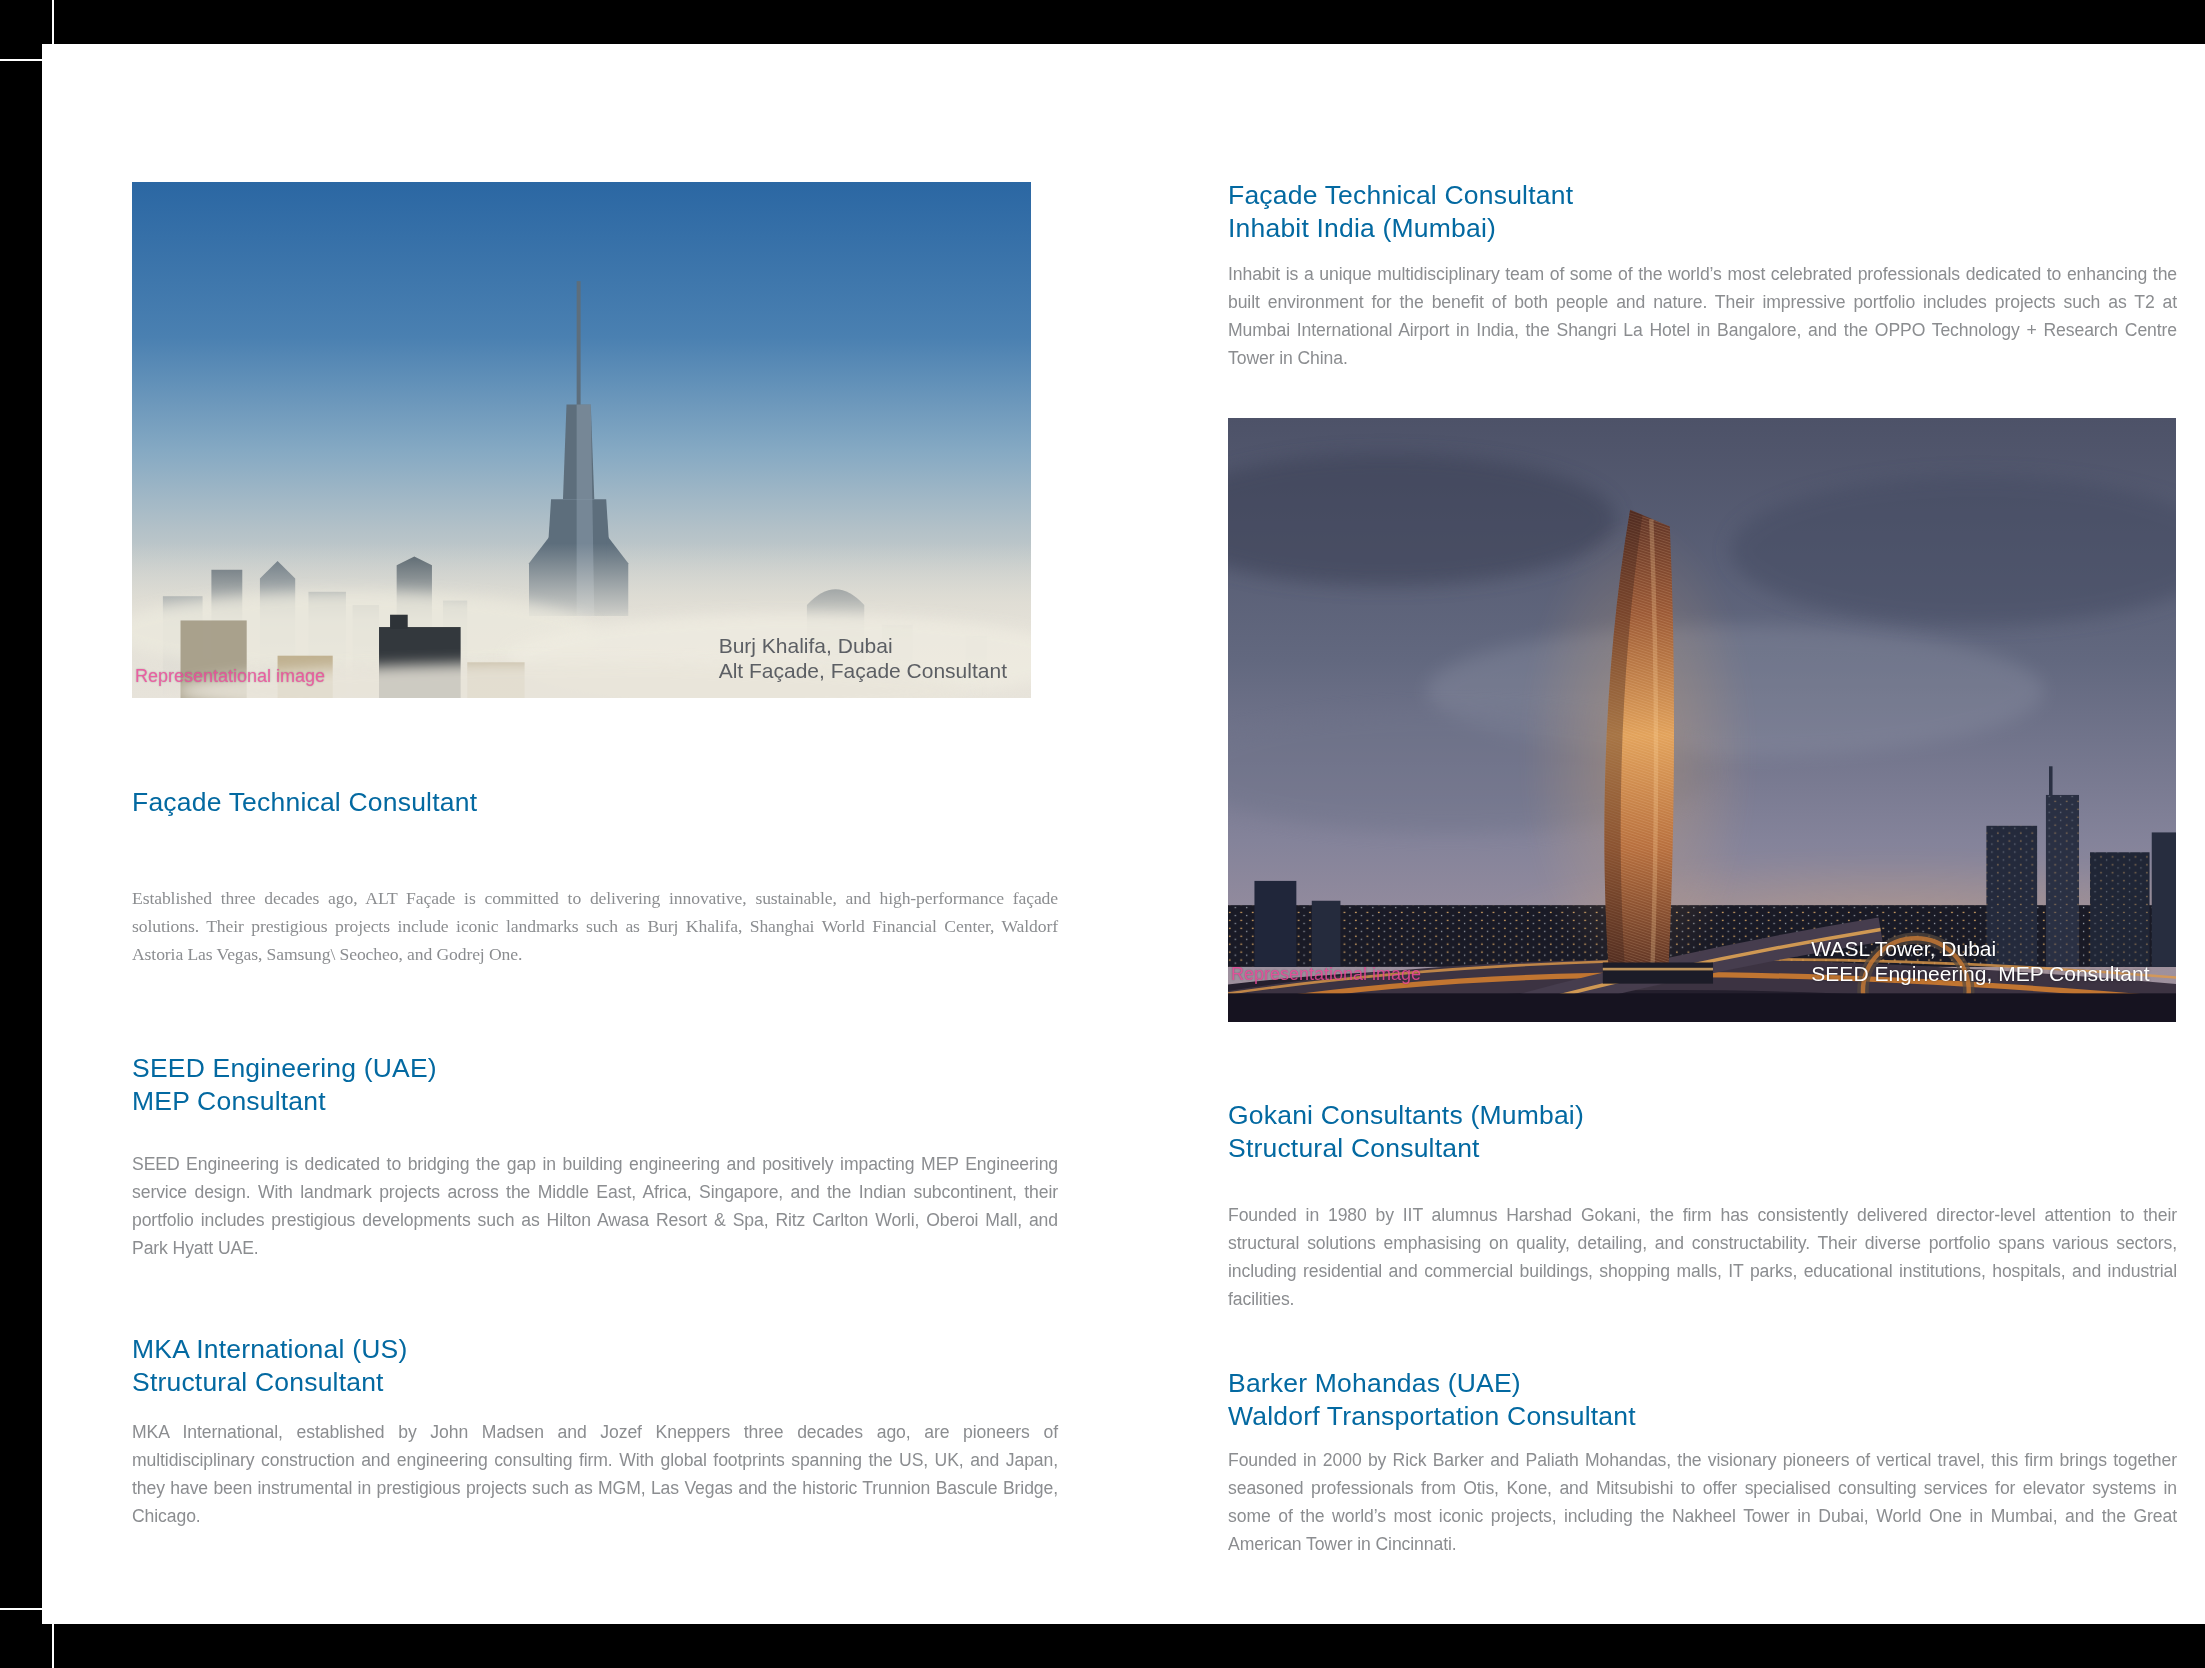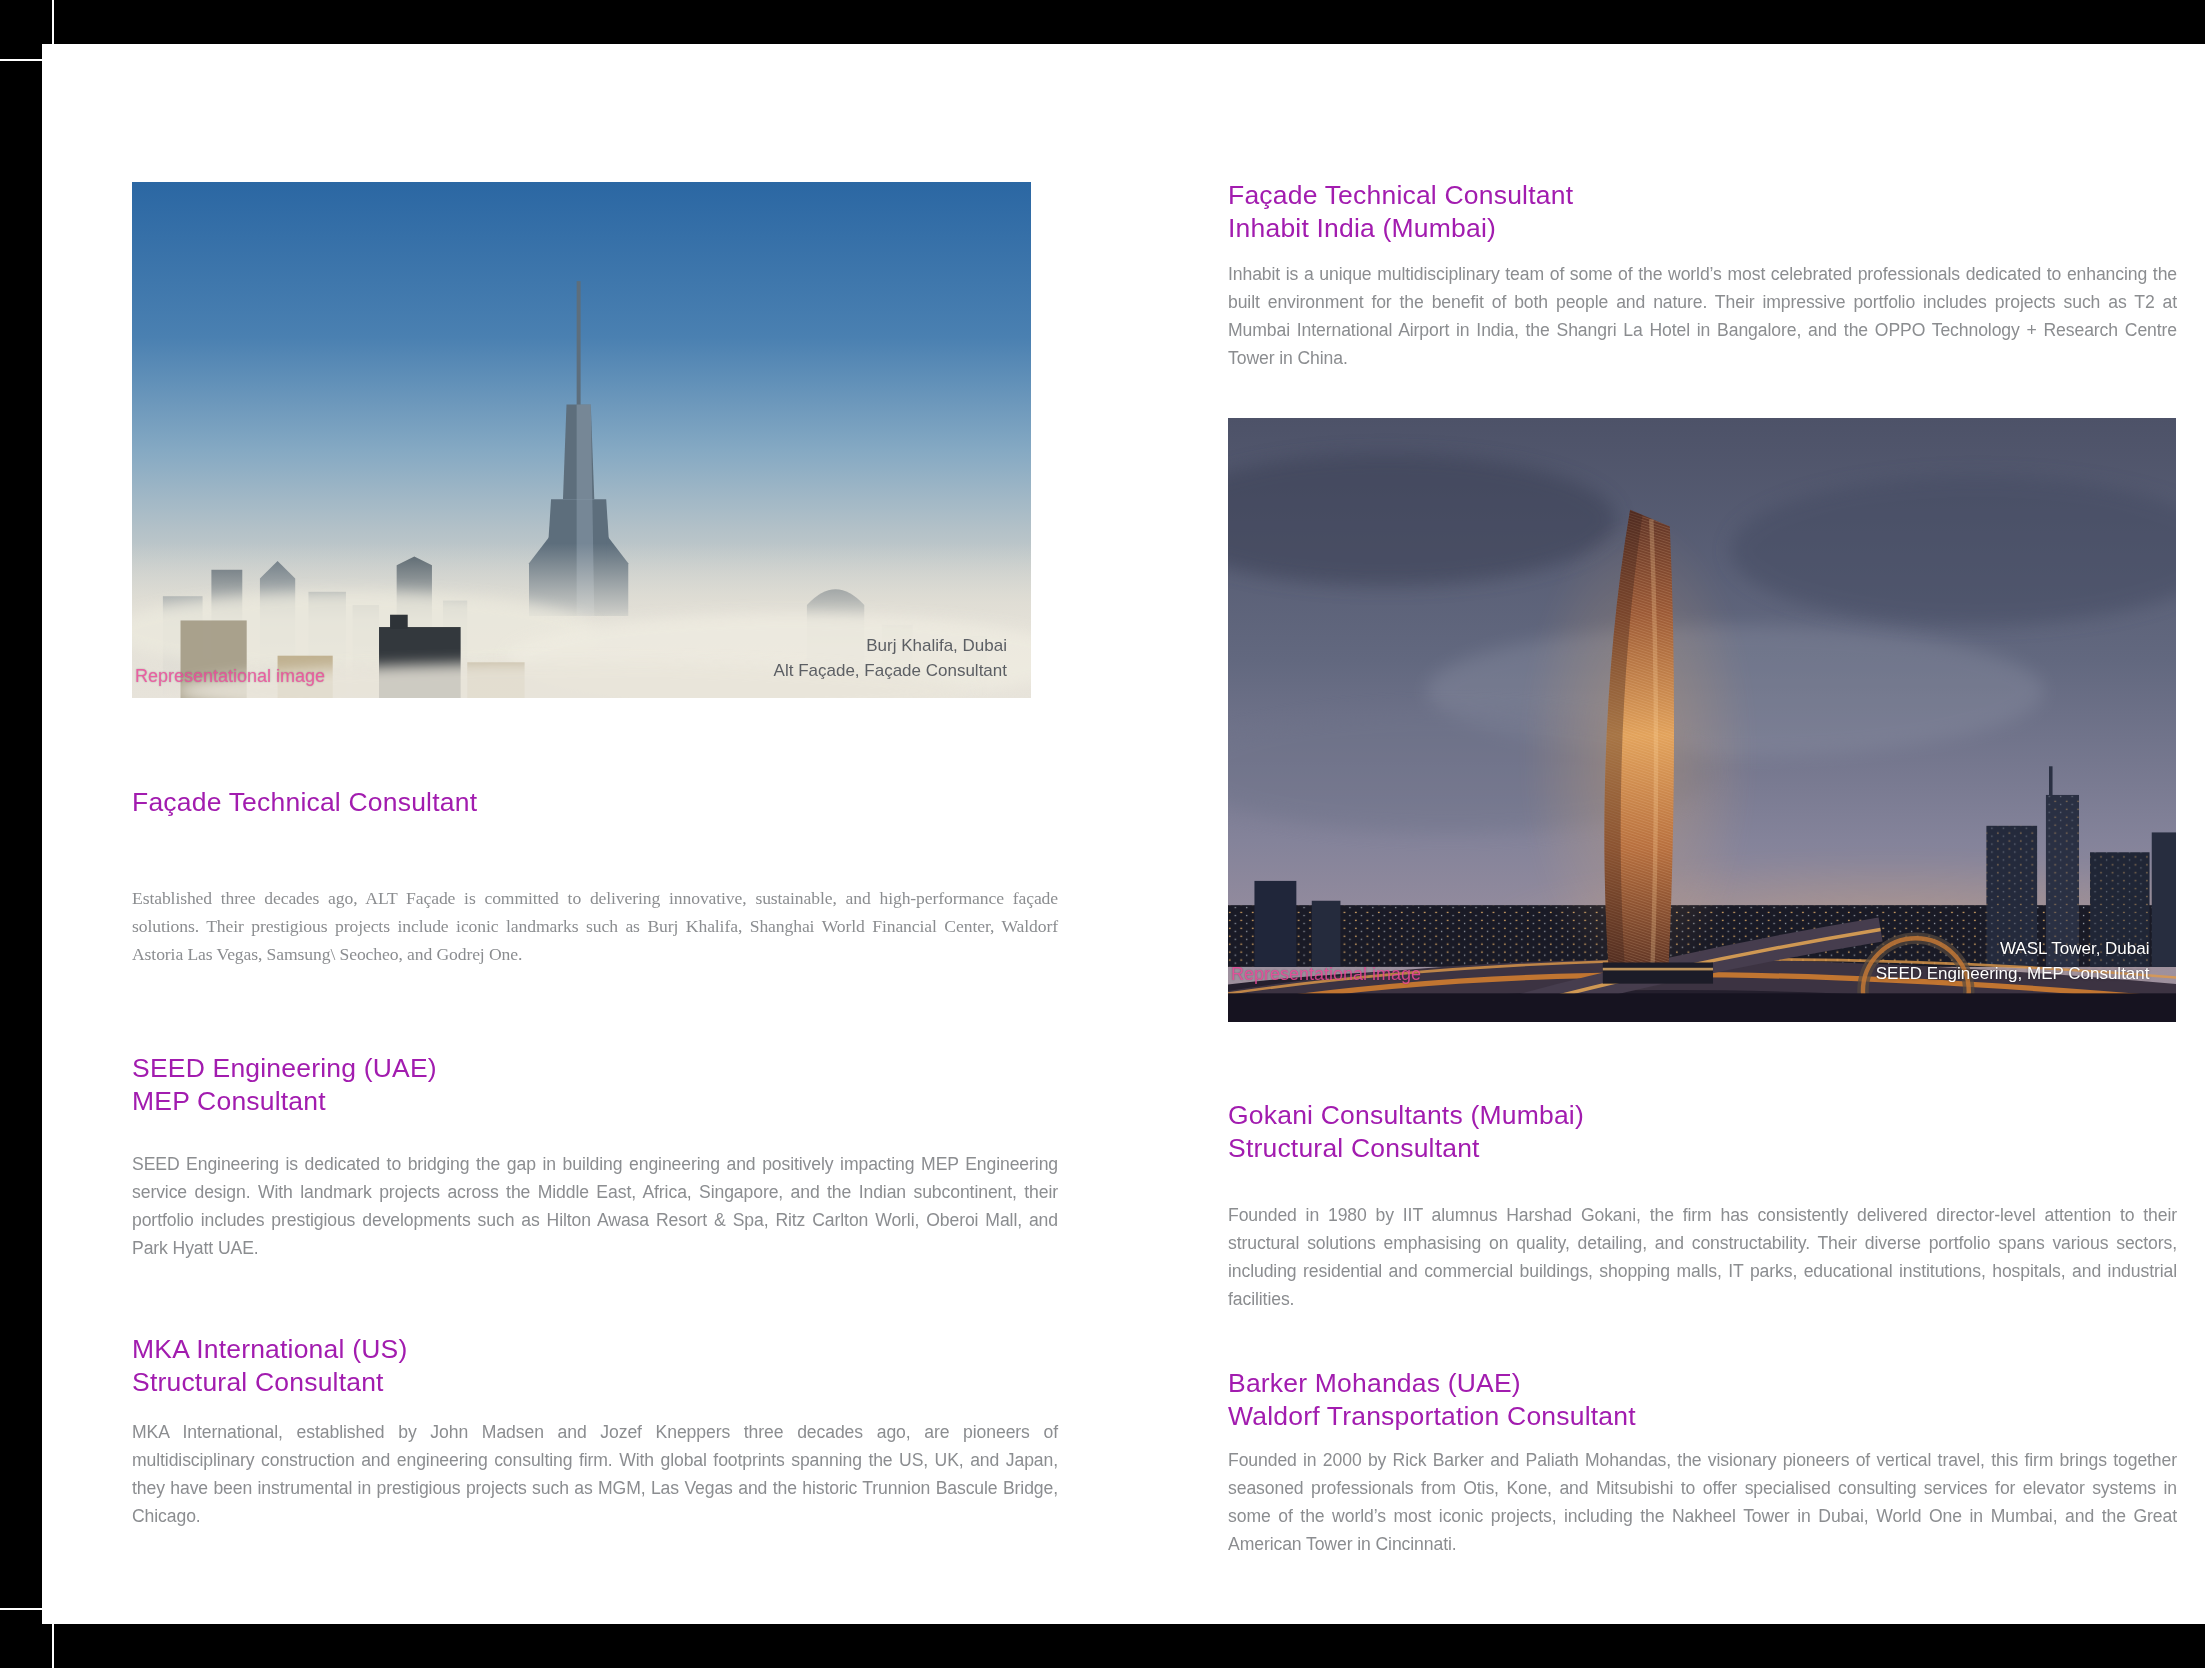--- a/index.html
+++ b/index.html
@@ -14,35 +14,35 @@
     background:#fff;
   }
   
   .crop{position:absolute;background:#fff;}
   .crop.v{width:2.2px;height:50px;}
   .crop.h{width:44px;height:2.2px;}
   
   .sec{position:absolute;}
   .sec h2{margin:0;font-weight:normal;}
   .hline{
-    display:block;font-size:26.5px;line-height:33px;color:#a21caf;
+    display:block;font-size:26.5px;line-height:33px;color:#0369a1;
     letter-spacing:0.2px;
   }
   .bodytext{
     margin:0;font-size:17.6px;line-height:28px;color:#8b8d90;
     text-align:justify;letter-spacing:-0.1px;
   }
   .w-left{width:926px;}
   .w-right{width:949px;}
   
   .photo{position:absolute;margin:0;overflow:hidden;}
   .photo svg{position:absolute;left:0;top:0;width:100%;height:100%;display:block;}
   .img-caption{
-    position:absolute;right:24px;bottom:15.4px;text-align:right;
-    font-size:17px;line-height:25px;
+    position:absolute;right:24px;bottom:15.4px;text-align:left;
+    font-size:21px;line-height:25px;
   }
   .img-caption.dark{color:#5c5f64;}
   .img-caption.light{color:#ffffff;text-shadow:0 0.4px 2.6px rgba(0,0,0,.45);}
   .watermark{
     position:absolute;left:3px;bottom:11.5px;
     font-size:18px;color:#ec4899;opacity:.85;
     text-shadow:0 0.4px 1.8px rgba(0,0,0,.35);
   }
 </style>
 </head>

